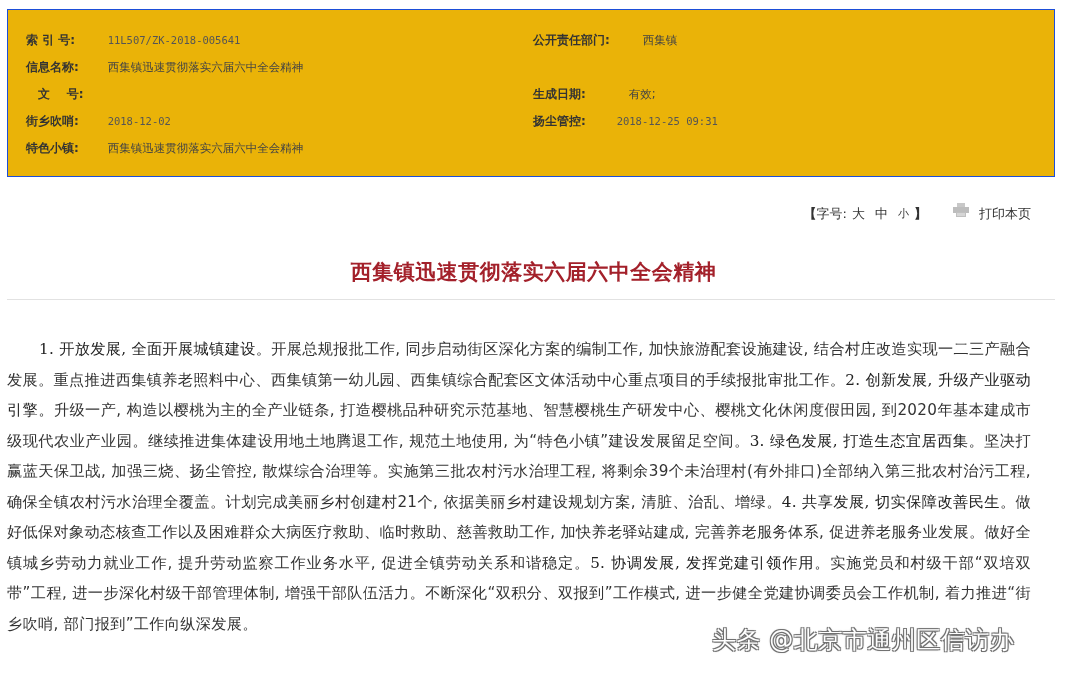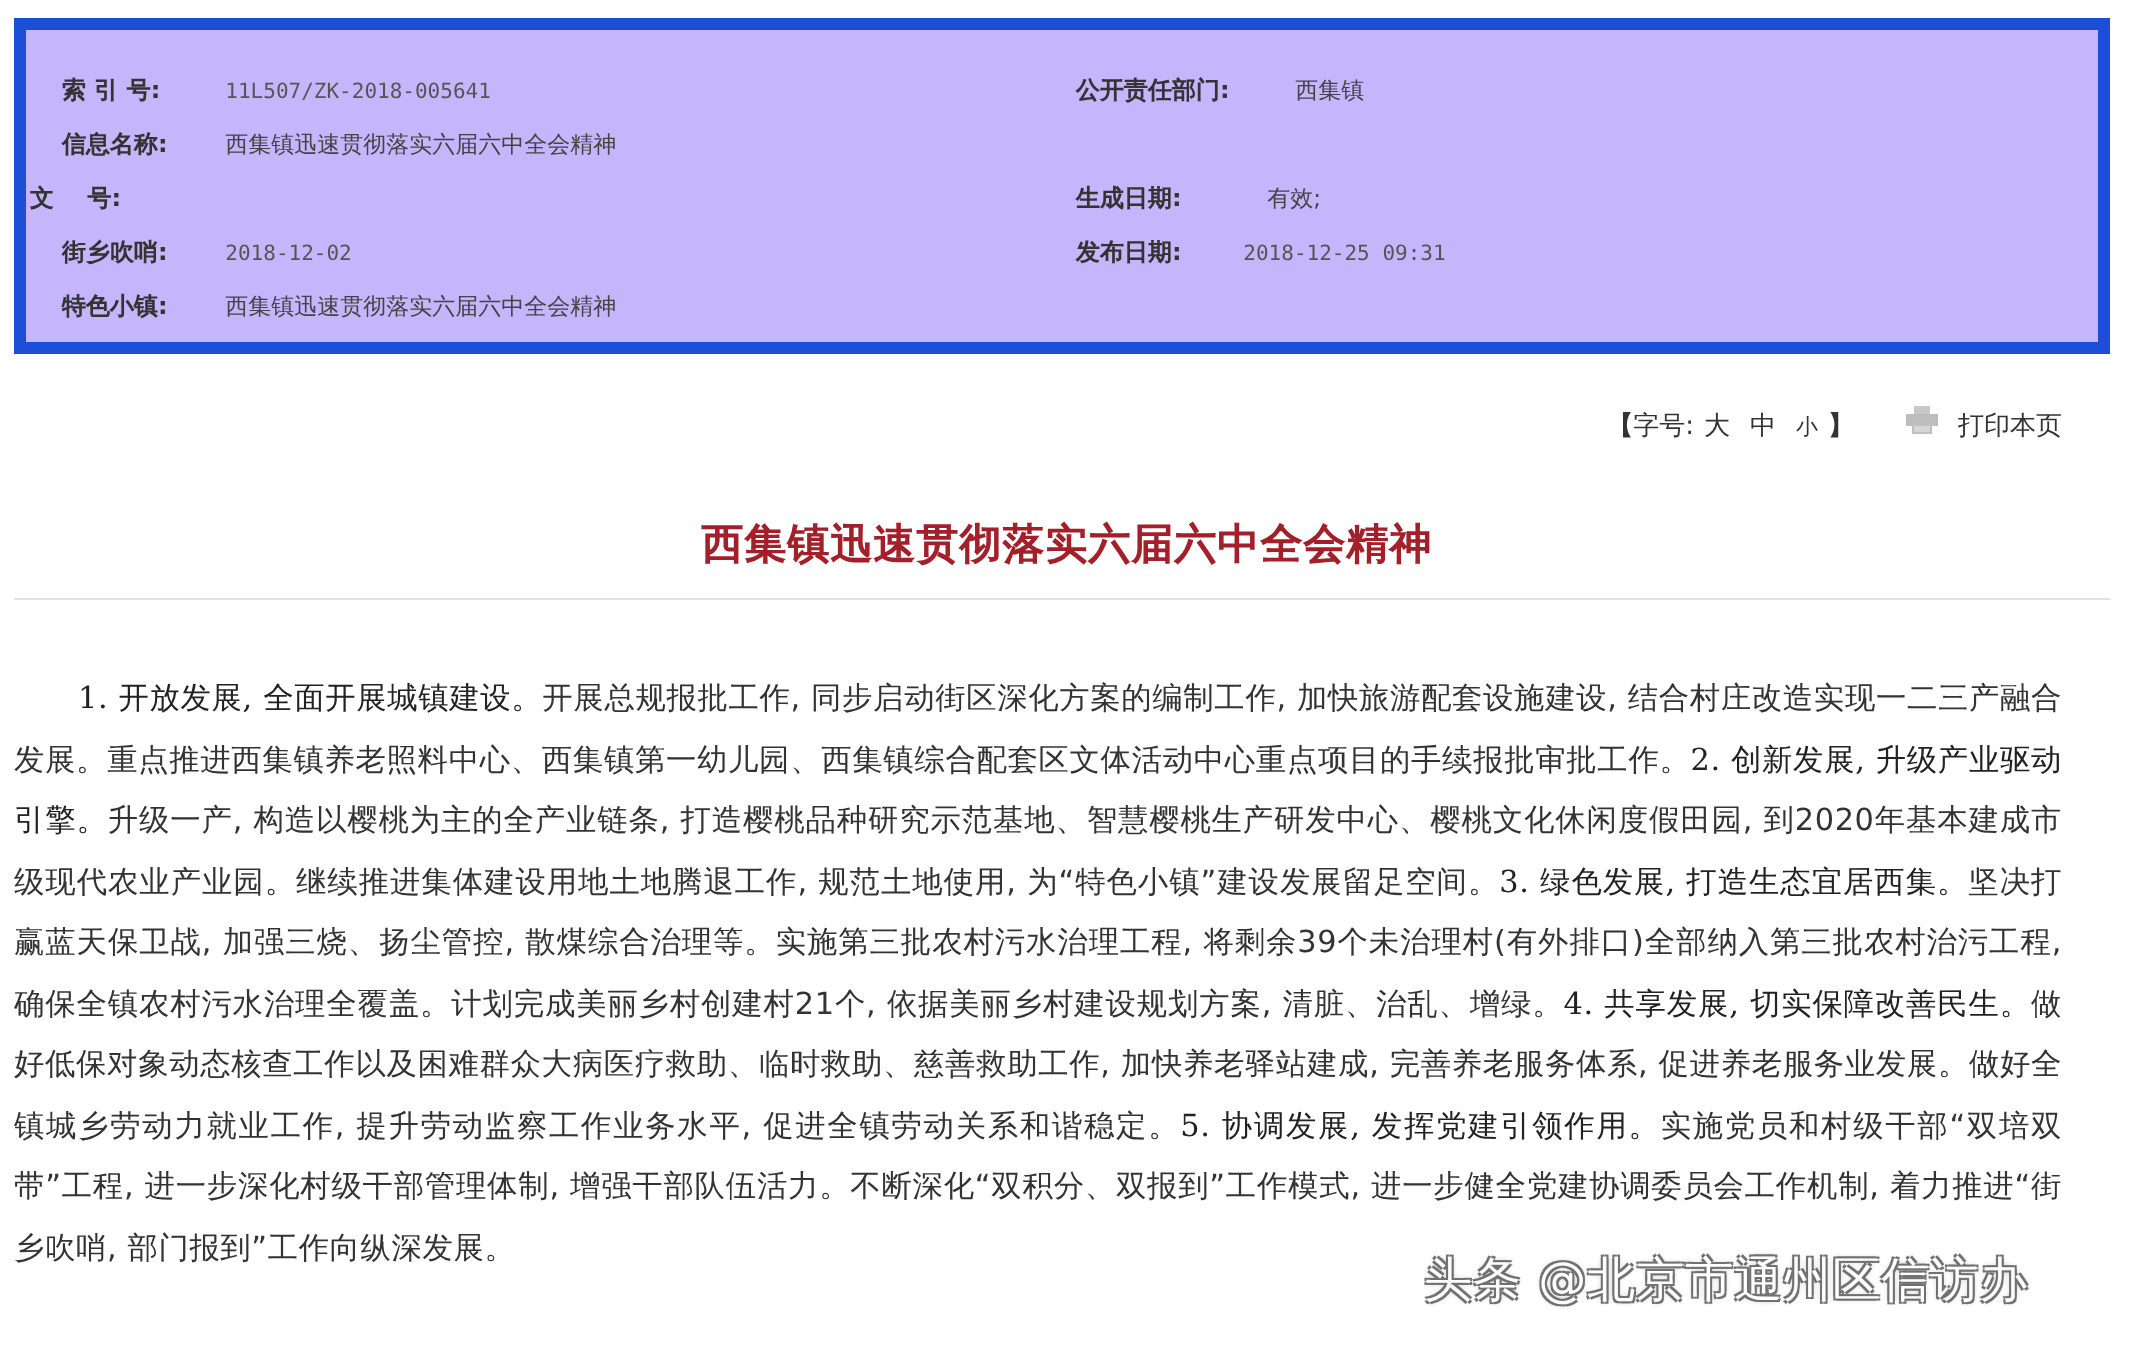--- a/index.html
+++ b/index.html
@@ -17,22 +17,22 @@
       width: 1067px;
       height: 673px;
     }
     
     .info-box {
       position: absolute;
       left: 7px;
       top: 9px;
       width: 1048px;
       height: 168px;
-      background: #c4b5fd;
-      border: 6px solid #1d4ed8;
+      background: #eab308;
+      border: 1px solid #1d4ed8;
       box-sizing: border-box;
     }
     .info-row {
       position: absolute;
       height: 20px;
       line-height: 20px;
       font-size: 11.5px;
       white-space: nowrap;
     }
     .info-label {
@@ -164,35 +164,35 @@
     <div class="info-row" style="left:18px; top:47px;">
       <span class="info-label" style="width:78px;">信息名称:</span>
       <span class="info-value">西集镇迅速贯彻落实六届六中全会精神</span>
     </div>
 
     <div class="info-row" style="left:525px; top:20px;">
       <span class="info-label" style="width:106px;">公开责任部门:</span>
       <span class="info-value">西集镇</span>
     </div>
 
-    <div class="info-row" style="left:2px; top:74px;">
+    <div class="info-row" style="left:30px; top:74px;">
       <span class="info-label" style="width:78px; white-space:pre;">文    号:</span>
       <span class="info-value"></span>
     </div>
     <div class="info-row" style="left:525px; top:74px;">
       <span class="info-label" style="width:92px;">生成日期:</span>
       <span class="info-value">有效;</span>
     </div>
 
     <div class="info-row" style="left:18px; top:101px;">
       <span class="info-label" style="width:78px;">街乡吹哨:</span>
       <span class="info-value mono">2018-12-02</span>
     </div>
     <div class="info-row" style="left:525px; top:101px;">
-      <span class="info-label" style="width:80px;">发布日期:</span>
+      <span class="info-label" style="width:80px;">扬尘管控:</span>
       <span class="info-value mono">2018-12-25 09:31</span>
     </div>
 
     <div class="info-row" style="left:18px; top:128px;">
       <span class="info-label" style="width:78px;">特色小镇:</span>
       <span class="info-value">西集镇迅速贯彻落实六届六中全会精神</span>
     </div>
   </div>
 
   <div class="toolbar">

